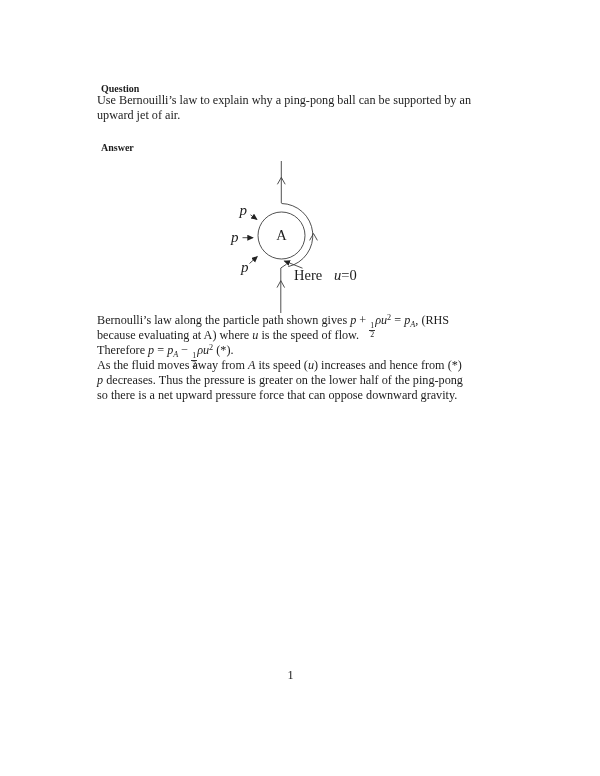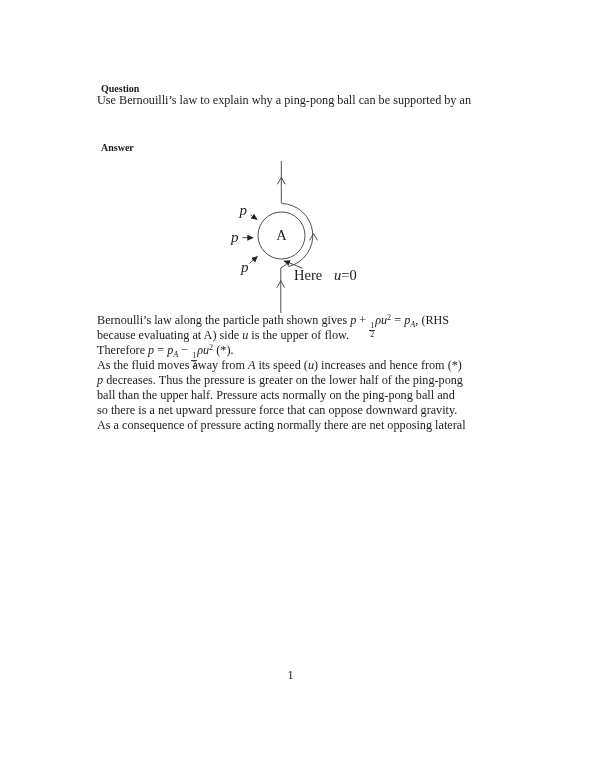--- a/index.html
+++ b/index.html
@@ -25,20 +25,21 @@
 </style>
 </head>
 <body>
 
 <div class="abs" style="left:0;top:0;width:600px;height:776px;">
 
   <h3 class="h" style="top:77px">Question</h3>
 
   <div class="para" style="top:93px">
     <div class="ln">Use Bernouilli’s law to explain why a ping-pong ball can be supported by an</div>
+    <div class="ln">upward jet of air.</div>
   </div>
 
   <h3 class="h" style="top:136px">Answer</h3>
 
   <svg class="diagram" viewBox="225 155 145 162" xmlns="http://www.w3.org/2000/svg">
     <defs>
       <marker id="ah" markerUnits="userSpaceOnUse" markerWidth="8" markerHeight="8" refX="5.5" refY="3" orient="auto">
         <path d="M0,0 L6.5,3 L0,6 Z" fill="#222"></path>
       </marker>
     </defs>
@@ -62,27 +63,25 @@
       <text x="241" y="271.8" font-size="15" font-style="italic">p</text>
       <text x="294" y="280.4" font-size="14.5"><tspan>Here</tspan><tspan x="334" font-style="italic">u</tspan><tspan>=0</tspan></text>
     </g>
   </svg>
 
   <div class="para" style="top:313px">
     <div class="ln"><span>Bernoulli’s law along the particle path shown gives </span><span class="m">p</span><span> + </span><span class="frac">
           <span class="fn">1</span>
           <span class="fd">2</span>
         </span><span class="m">ρu</span><sup>2</sup><span> = </span><span class="m">p</span><sub>A</sub><span>, (RHS</span></div>
-    <div class="ln"><span>because evaluating at A) side </span><span class="m">u</span><span> is the upper of flow.</span></div>
+    <div class="ln"><span>because evaluating at A) where </span><span class="m">u</span><span> is the speed of flow.</span></div>
     <div class="ln"><span>Therefore </span><span class="m">p</span><span> = </span><span class="m">p</span><sub>A</sub><span> − </span><span class="frac">
           <span class="fn">1</span>
           <span class="fd">2</span>
         </span><span class="m">ρu</span><sup>2</sup><span> (*).</span></div>
     <div class="ln"><span>As the fluid moves away from </span><span class="m">A</span><span> its speed (</span><span class="m">u</span><span>) increases and hence from (*)</span></div>
     <div class="ln"><span class="m">p</span><span> decreases. Thus the pressure is greater on the lower half of the ping-pong</span></div>
-    <div class="ln">ball than the upper half. Pressure acts normally on the ping-pong ball and</div>
     <div class="ln">so there is a net upward pressure force that can oppose downward gravity.</div>
-    <div class="ln">As a consequence of pressure acting normally there are net opposing lateral</div>
   </div>
 
   <div class="pageno">1</div>
 
 </div>
 
 </body></html>

